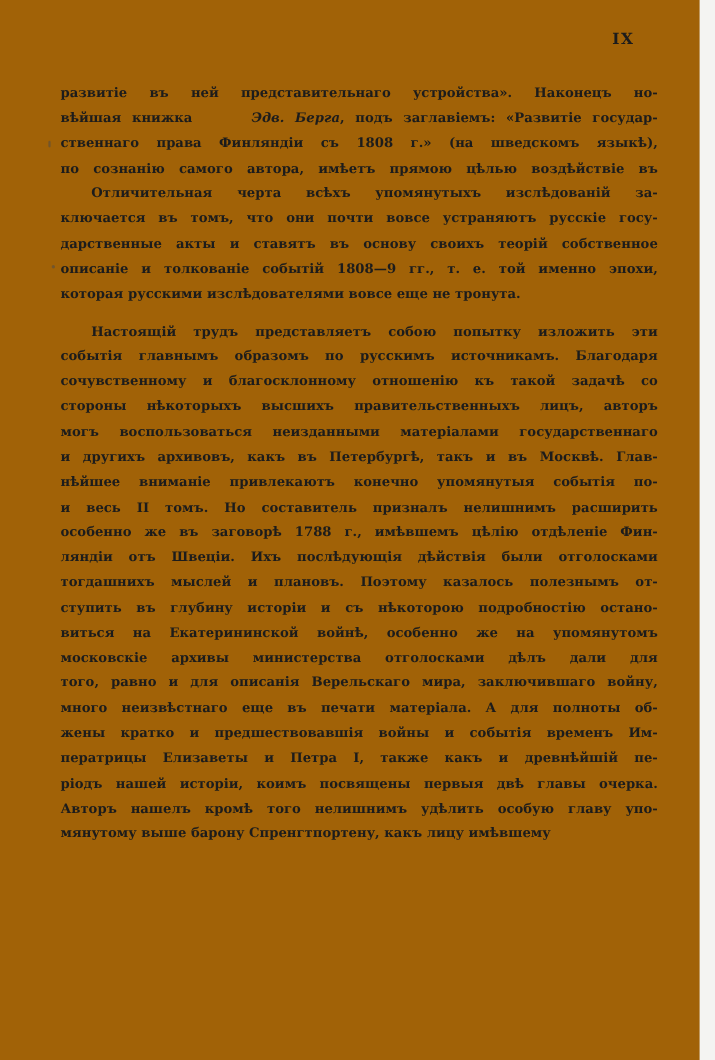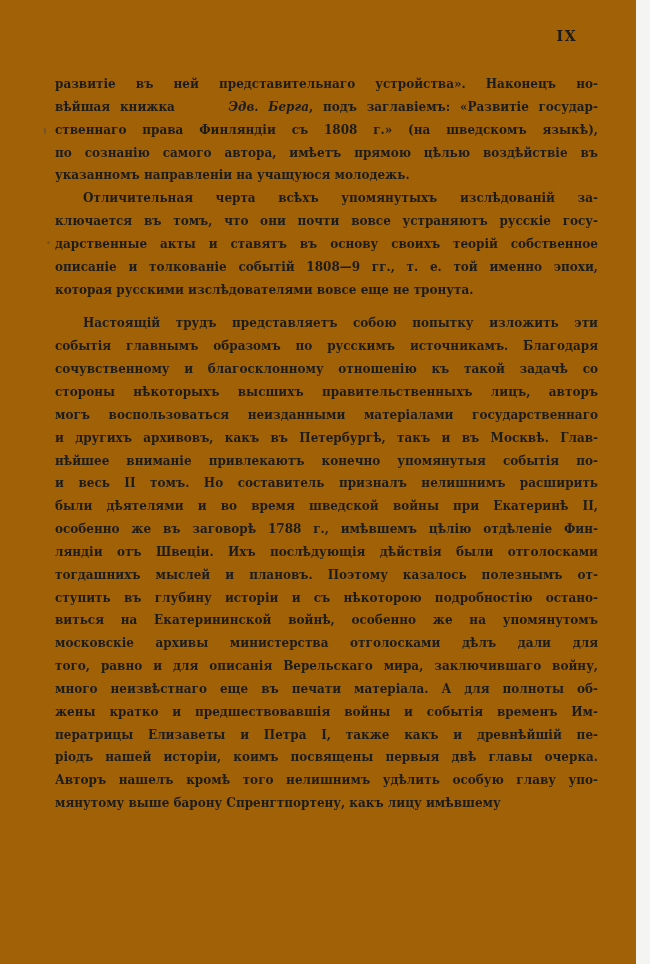--- a/index.html
+++ b/index.html
@@ -65,39 +65,37 @@
 
   <div class="speck speck-1"></div>
   <div class="speck speck-2"></div>
 
   <div class="text-block">
       <div class="paragraph">
         <div class="line"><span>развитіе въ ней представительнаго устройства». Наконецъ но-</span></div>
         <div class="line"><span>вѣйшая книжка </span><span class="italic">Эдв. Берга</span><span>, подъ заглавіемъ: «Развитіе государ-</span></div>
         <div class="line"><span>ственнаго права Финляндіи съ 1808 г.» (на шведскомъ языкѣ),</span></div>
         <div class="line"><span>по сознанію самого автора, имѣетъ прямою цѣлью воздѣйствіе въ</span></div>
-        <div class="line last"><span>указанномъ направленіи на учащуюся молодежь.</span></div>
       </div>
       <div class="paragraph indent">
         <div class="line"><span>Отличительная черта всѣхъ упомянутыхъ изслѣдованій за-</span></div>
         <div class="line"><span>ключается въ томъ, что они почти вовсе устраняютъ русскіе госу-</span></div>
         <div class="line"><span>дарственные акты и ставятъ въ основу своихъ теорій собственное</span></div>
         <div class="line"><span>описаніе и толкованіе событій 1808—9 гг., т. е. той именно эпохи,</span></div>
         <div class="line last"><span>которая русскими изслѣдователями вовсе еще не тронута.</span></div>
       </div>
       <div class="paragraph indent spaced">
         <div class="line"><span>Настоящій трудъ представляетъ собою попытку изложить эти</span></div>
         <div class="line"><span>событія главнымъ образомъ по русскимъ источникамъ. Благодаря</span></div>
         <div class="line"><span>сочувственному и благосклонному отношенію къ такой задачѣ со</span></div>
         <div class="line"><span>стороны нѣкоторыхъ высшихъ правительственныхъ лицъ, авторъ</span></div>
         <div class="line"><span>могъ воспользоваться неизданными матеріалами государственнаго</span></div>
         <div class="line"><span>и другихъ архивовъ, какъ въ Петербургѣ, такъ и въ Москвѣ. Глав-</span></div>
         <div class="line"><span>нѣйшее вниманіе привлекаютъ конечно упомянутыя событія по-</span></div>
         <div class="line"><span>и весь II томъ. Но составитель призналъ нелишнимъ расширить</span></div>
-        <div class="line"><span>были дѣятелями и во время шведской войны при Екатеринѣ II,</span></div>
         <div class="line"><span>особенно же въ заговорѣ 1788 г., имѣвшемъ цѣлію отдѣленіе Фин-</span></div>
         <div class="line"><span>ляндіи отъ Швеціи. Ихъ послѣдующія дѣйствія были отголосками</span></div>
         <div class="line"><span>тогдашнихъ мыслей и плановъ. Поэтому казалось полезнымъ от-</span></div>
         <div class="line"><span>ступить въ глубину исторіи и съ нѣкоторою подробностію остано-</span></div>
         <div class="line"><span>виться на Екатерининской войнѣ, особенно же на упомянутомъ</span></div>
         <div class="line"><span>московскіе архивы министерства отголосками дѣлъ дали для</span></div>
         <div class="line"><span>того, равно и для описанія Верельскаго мира, заключившаго войну,</span></div>
         <div class="line"><span>много неизвѣстнаго еще въ печати матеріала. А для полноты об-</span></div>
         <div class="line"><span>жены кратко и предшествовавшія войны и событія временъ Им-</span></div>
         <div class="line"><span>ператрицы Елизаветы и Петра I, также какъ и древнѣйшій пе-</span></div>

